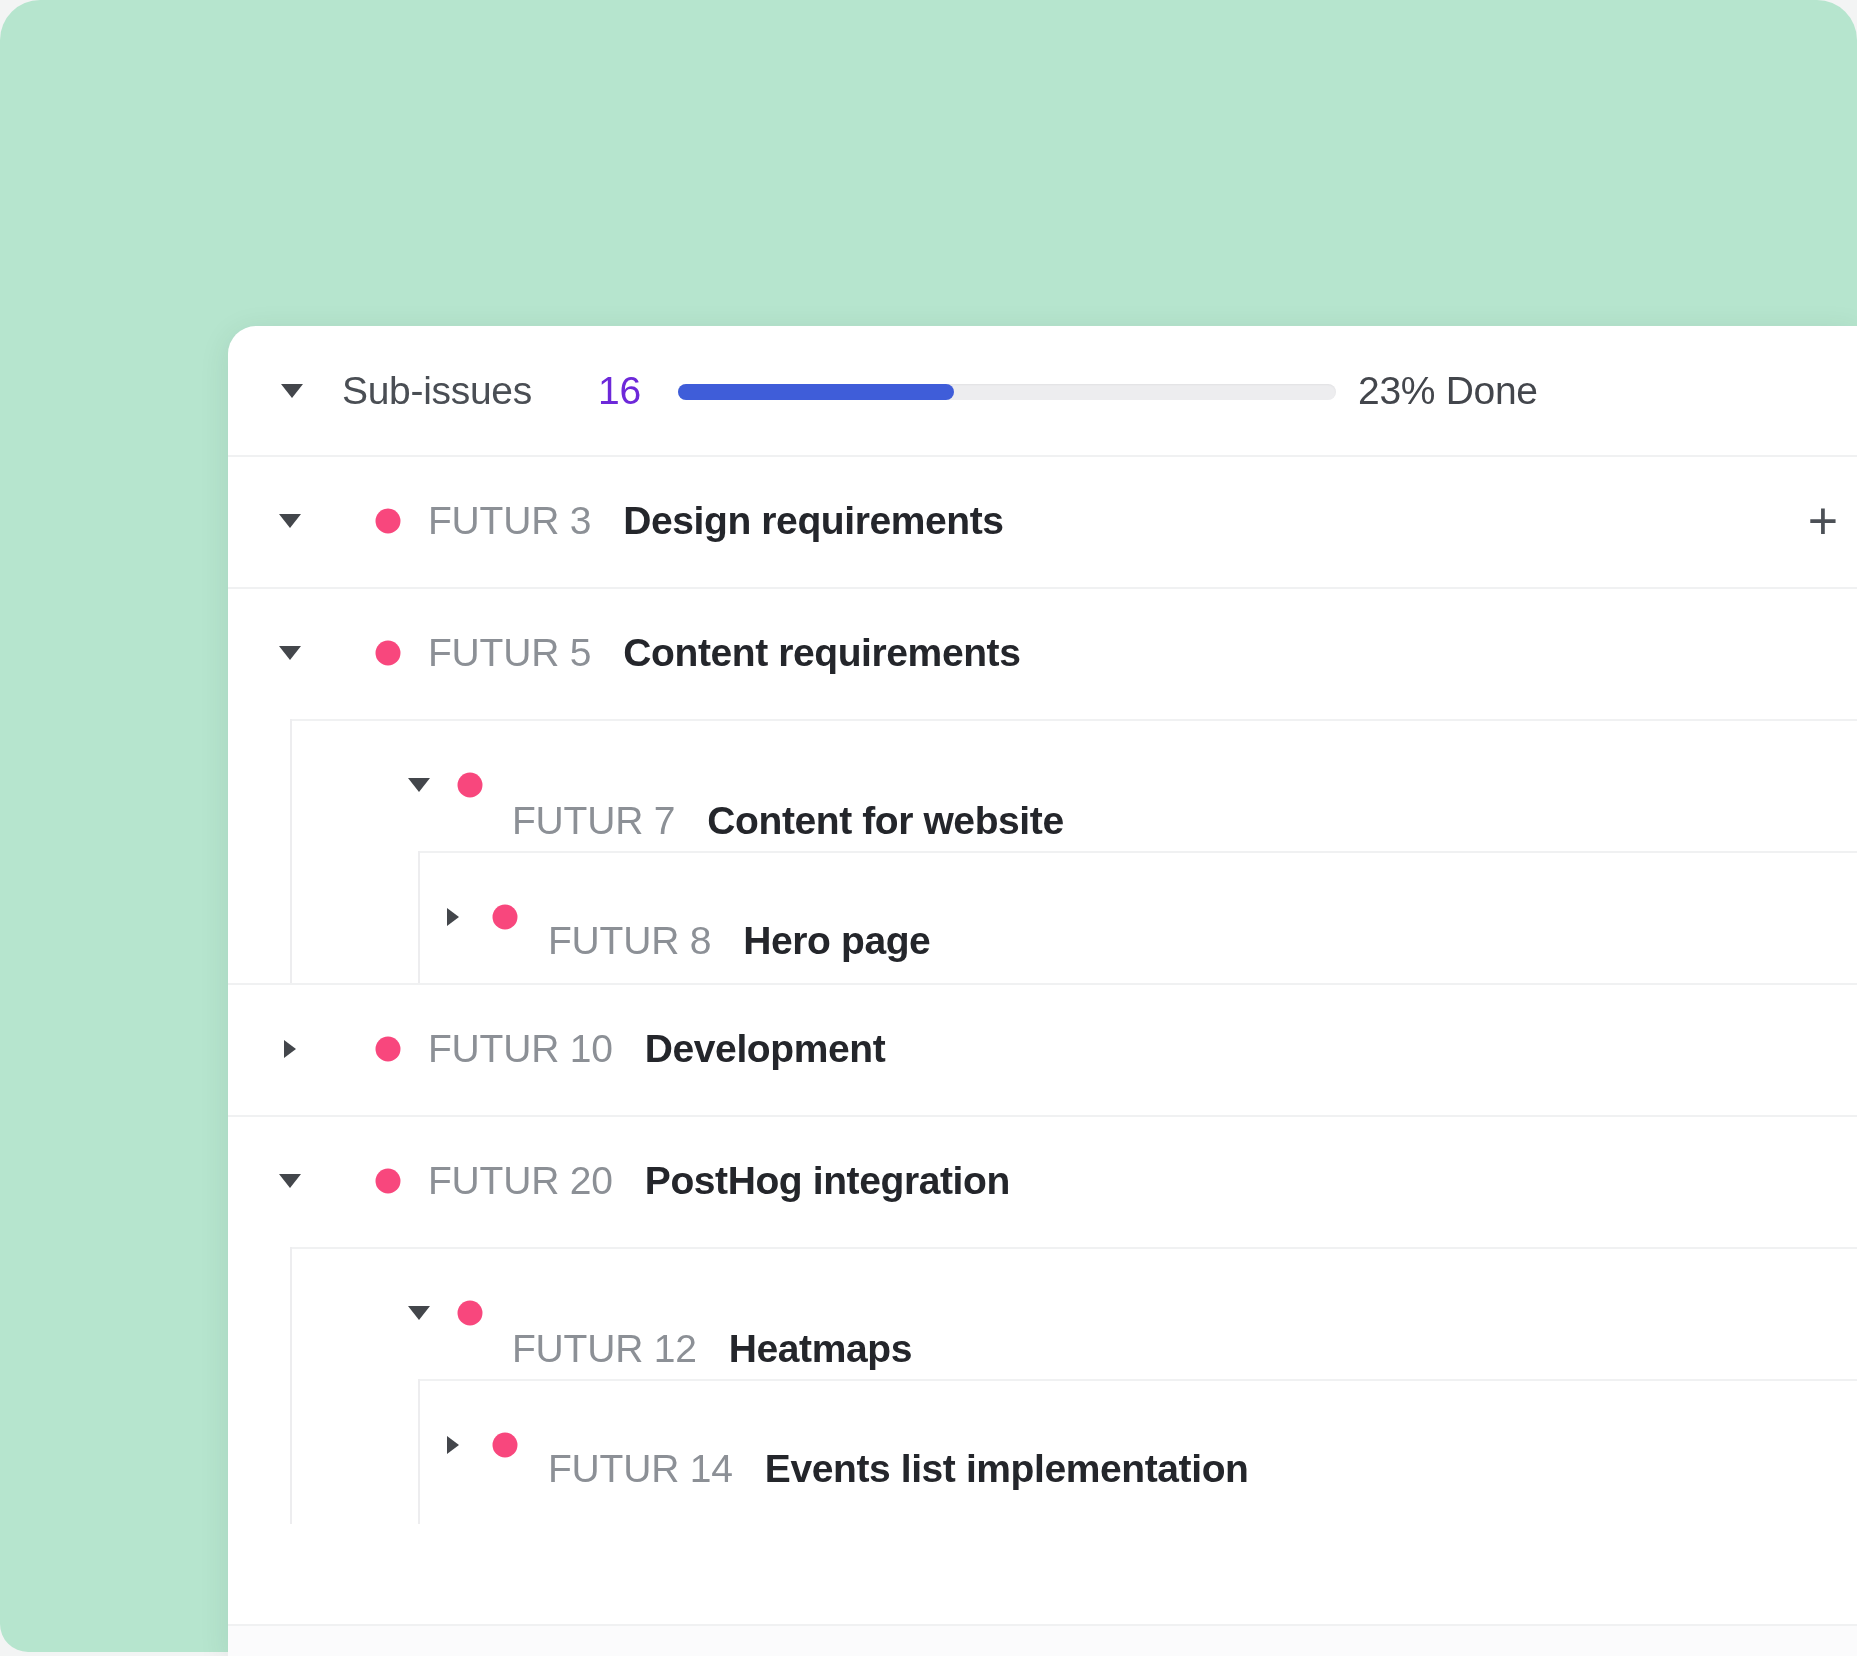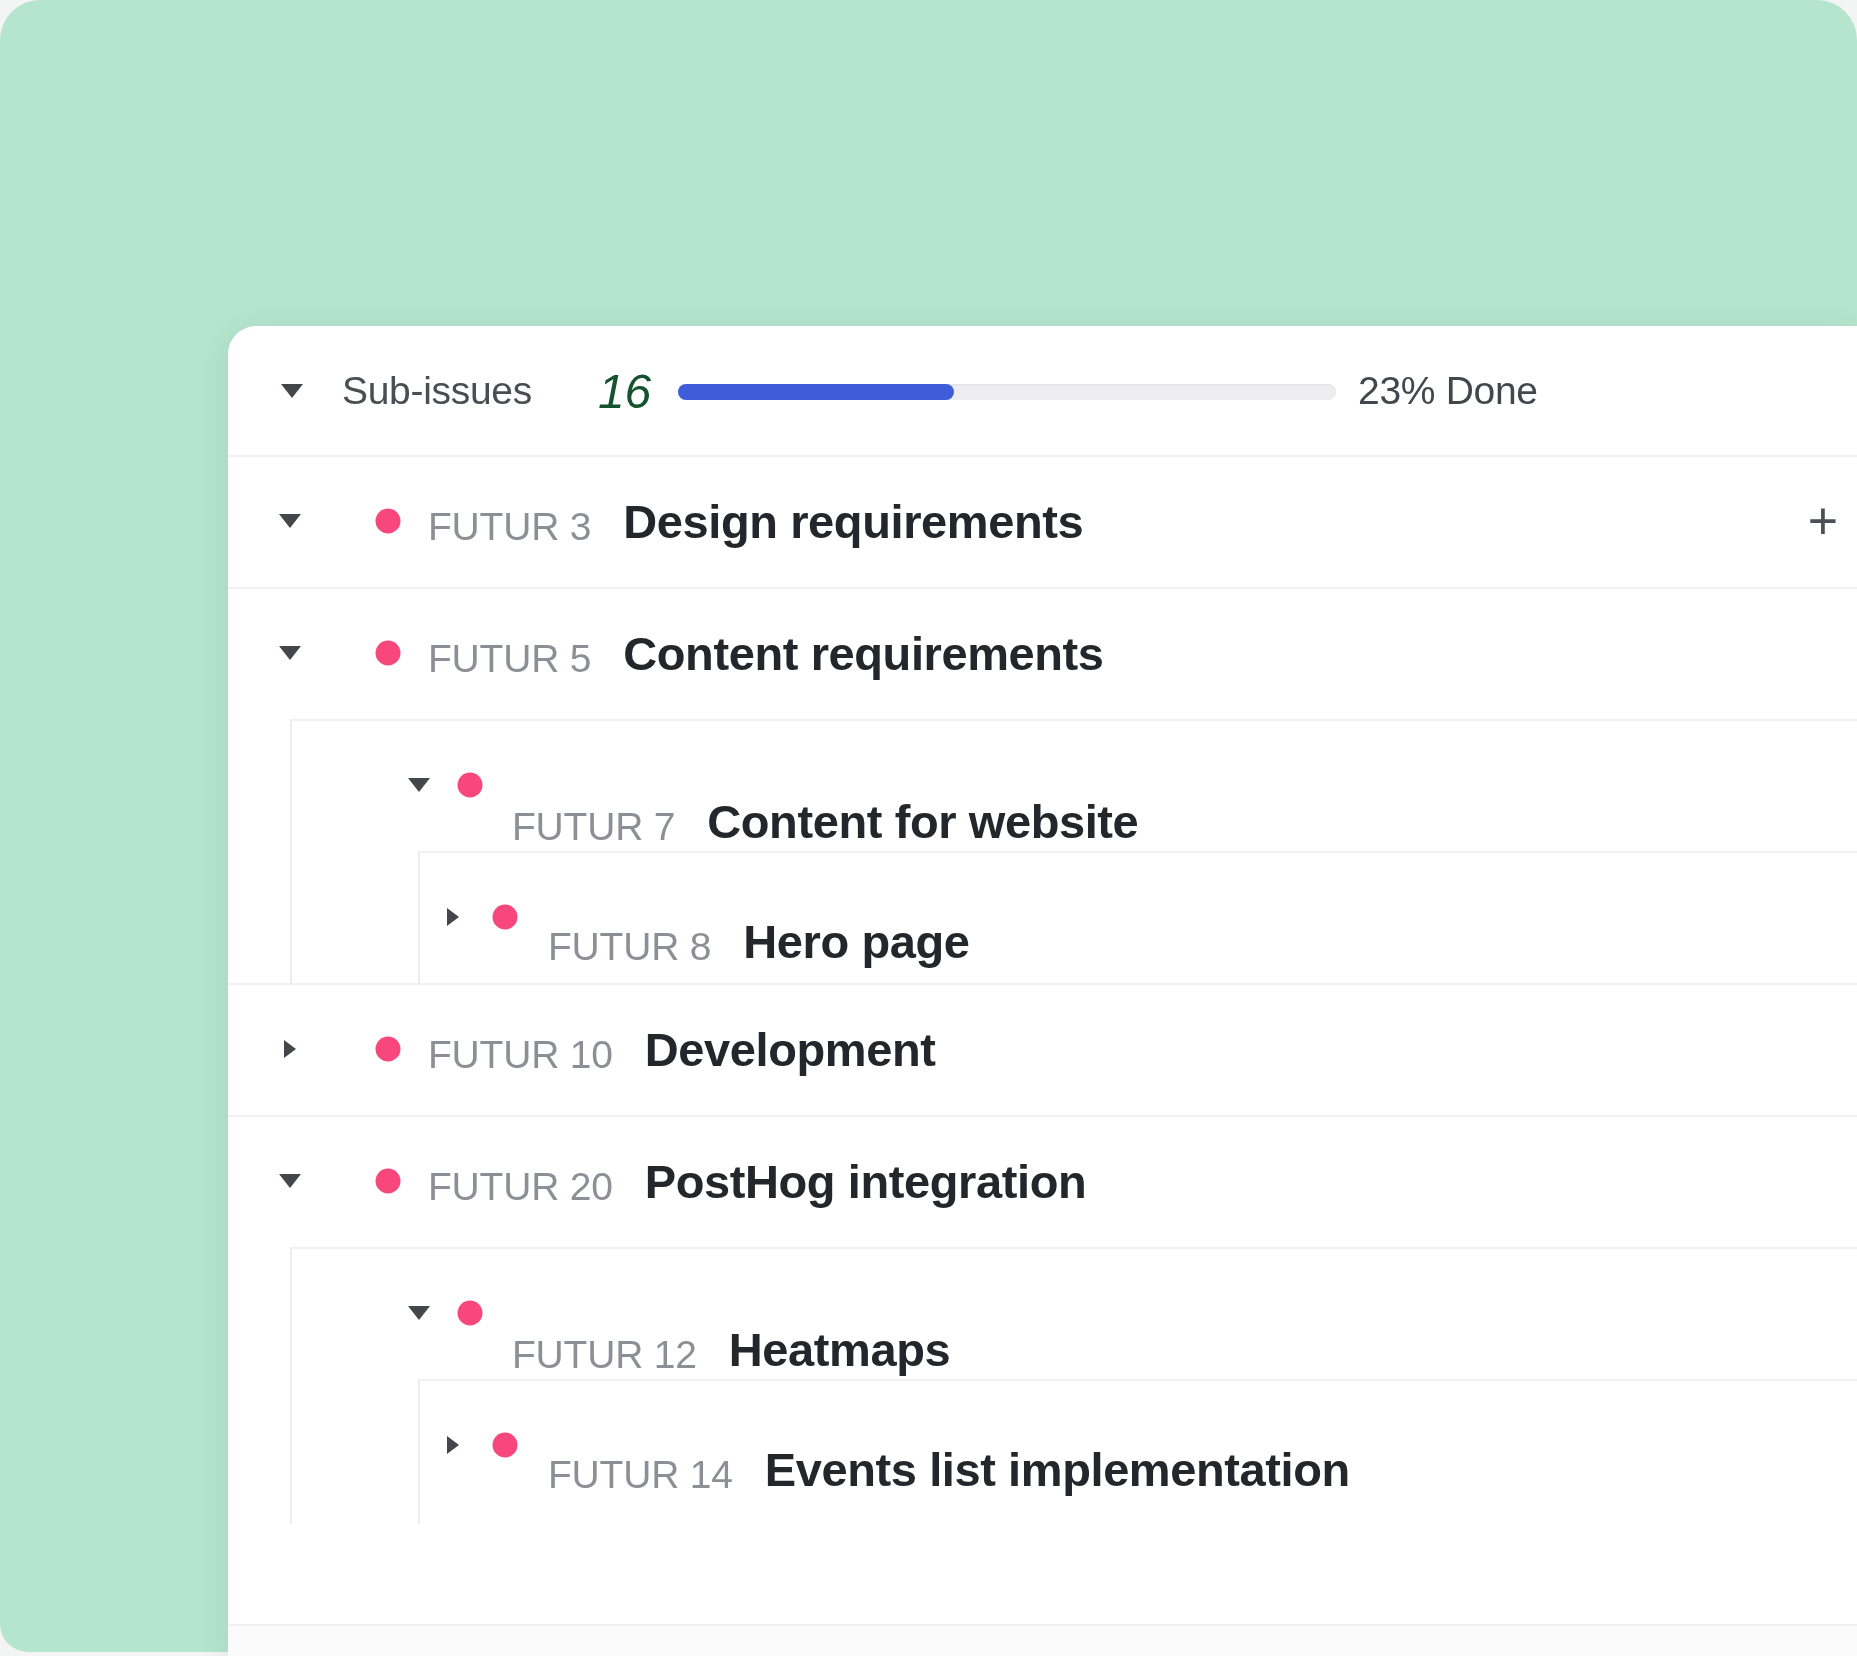--- a/index.html
+++ b/index.html
@@ -12,21 +12,21 @@
   
   .card{position:absolute;left:228px;top:326px;width:1629px;height:1330px;
     background:#ffffff;border-top-left-radius:28px;
     box-shadow:0 6px 30px rgba(25,60,45,.10);}
 
   
   .header-row{position:absolute;left:2px;top:0;width:100%;height:129px;}
   .header-label{position:absolute;left:112px;top:50%;transform:translateY(-50%);
     font-size:39px;color:#4a4e54;letter-spacing:-.3px;}
   .header-count{position:absolute;left:368px;top:50%;transform:translateY(-50%);
-    font-size:48px;color:#14532d;letter-spacing:-.3px;font-style:italic;}
+    font-size:39px;color:#6d28d9;letter-spacing:-.3px;}
   .progress-track{position:absolute;left:448px;top:58px;width:658px;height:16px;
     background:#ededef;border-radius:9px;box-shadow:inset 0 1px 2px rgba(0,0,0,.05);}
   .progress-fill{position:absolute;left:0;top:0;height:16px;width:42%;
     background:#3f5dd9;border-radius:9px;}
   .header-done{position:absolute;left:1128px;top:50%;transform:translateY(-50%);
     font-size:39px;color:#43464c;letter-spacing:-.3px;}
 
   
   .tri{position:absolute;top:50%;width:0;height:0;}
   .tri-down{transform:translate(-50%,-50%);
@@ -39,21 +39,21 @@
 
   
   .rows{position:absolute;left:0;top:129px;width:100%;}
   .row{position:relative;width:100%;height:132px;}
   .row::before{content:"";position:absolute;top:0;right:0;height:2px;background:#f0f1f2;left:0;}
   .row .dot{position:absolute;top:50%;transform:translate(-50%,-50%);
     width:25px;height:25px;border-radius:50%;background:#f8477d;}
   .row .labels{position:absolute;top:50%;transform:translateY(-50%);
     display:flex;align-items:flex-end;gap:32px;white-space:nowrap;}
   .row-id{font-size:39px;color:#8c9096;letter-spacing:-.2px;}
-  .row-title{font-size:47px;color:#24262b;font-weight:600;letter-spacing:-.4px;}
+  .row-title{font-size:39px;color:#24262b;font-weight:600;letter-spacing:-.4px;}
 
   .row.level-0 .tri{left:62px;}  .row.level-0 .dot{left:160px;} .row.level-0 .labels{left:200px;}
   .row.level-1 .tri{left:191px;} .row.level-1 .dot{left:242px;} .row.level-1 .labels{left:284px;margin-top:36px;}
   .row.level-2 .tri{left:225px;} .row.level-2 .dot{left:277px;} .row.level-2 .labels{left:320px;margin-top:24px;}
   .row.level-1::before{left:62px;}
   .row.level-2::before{left:190px;}
 
   .add-btn{position:absolute;right:12px;top:50%;transform:translateY(-50%);
     width:44px;height:44px;border:none;background:transparent;cursor:pointer;
     font-size:52px;font-weight:300;color:#4c5056;line-height:40px;padding:0;}

